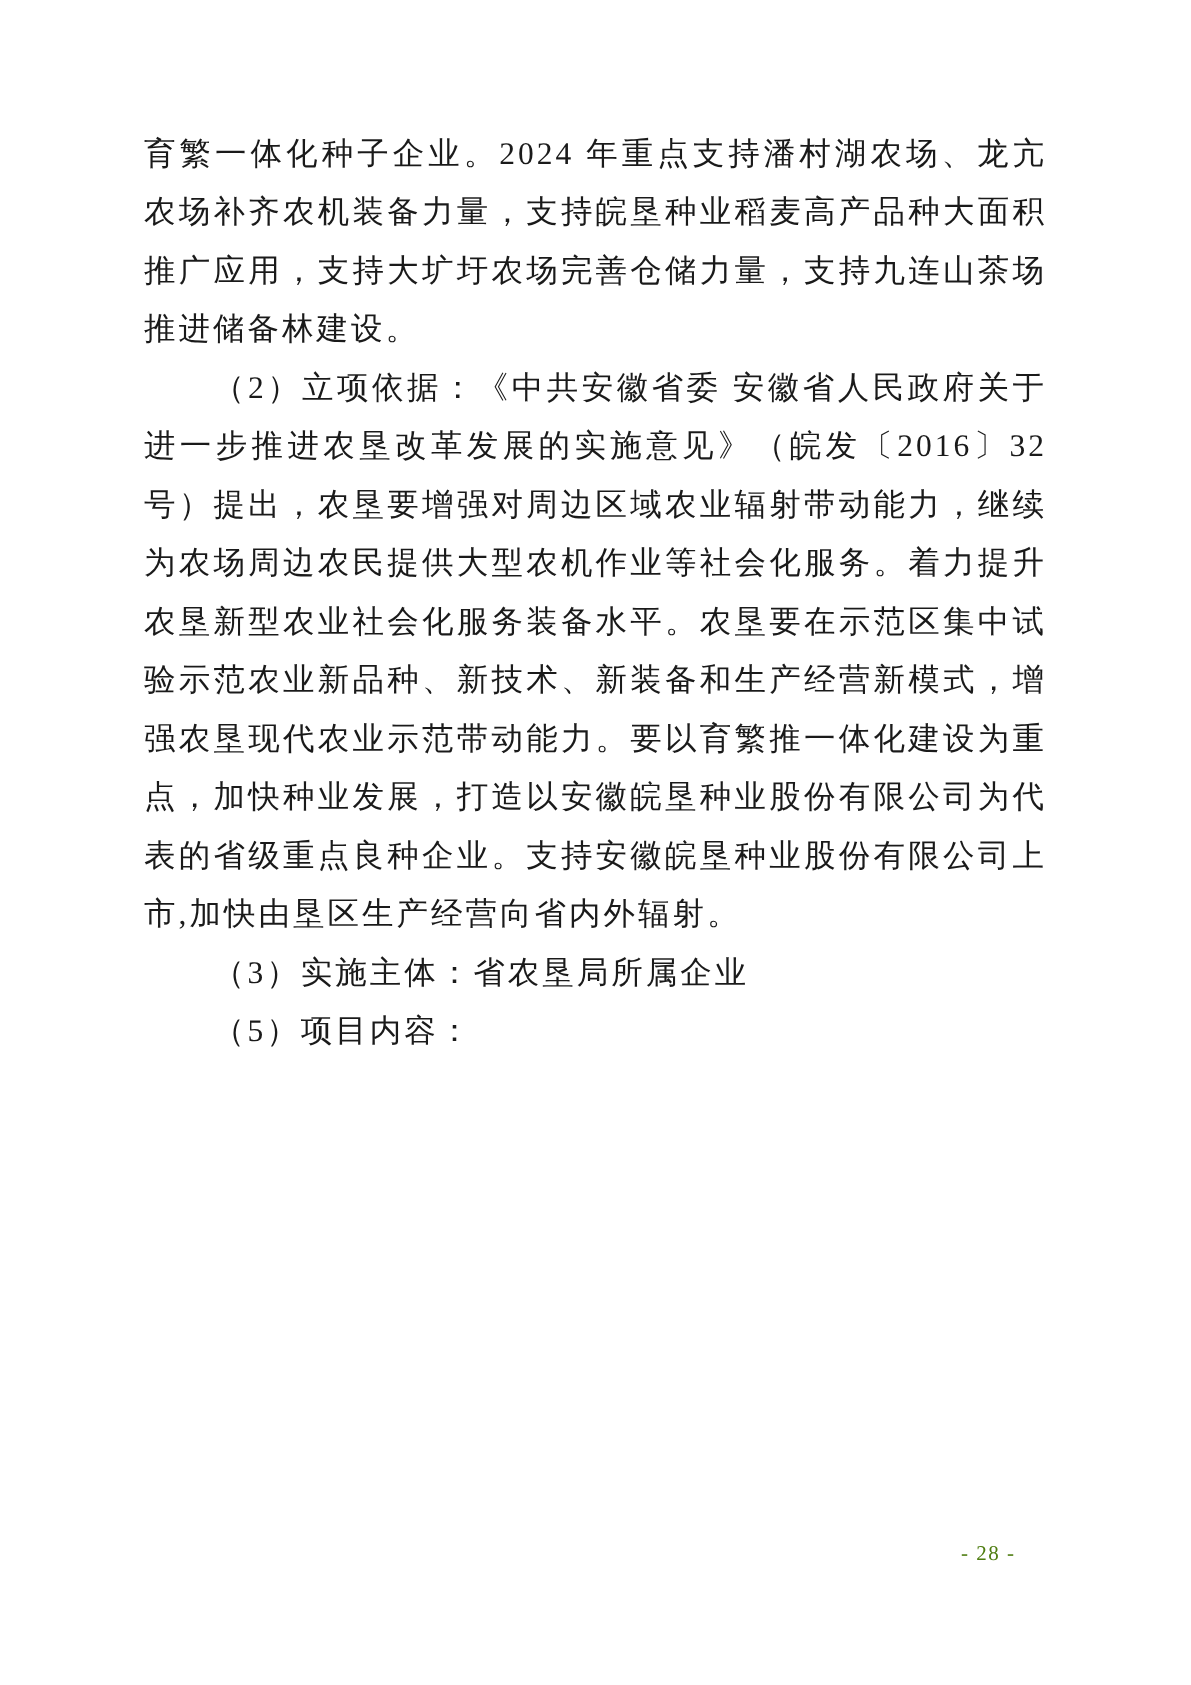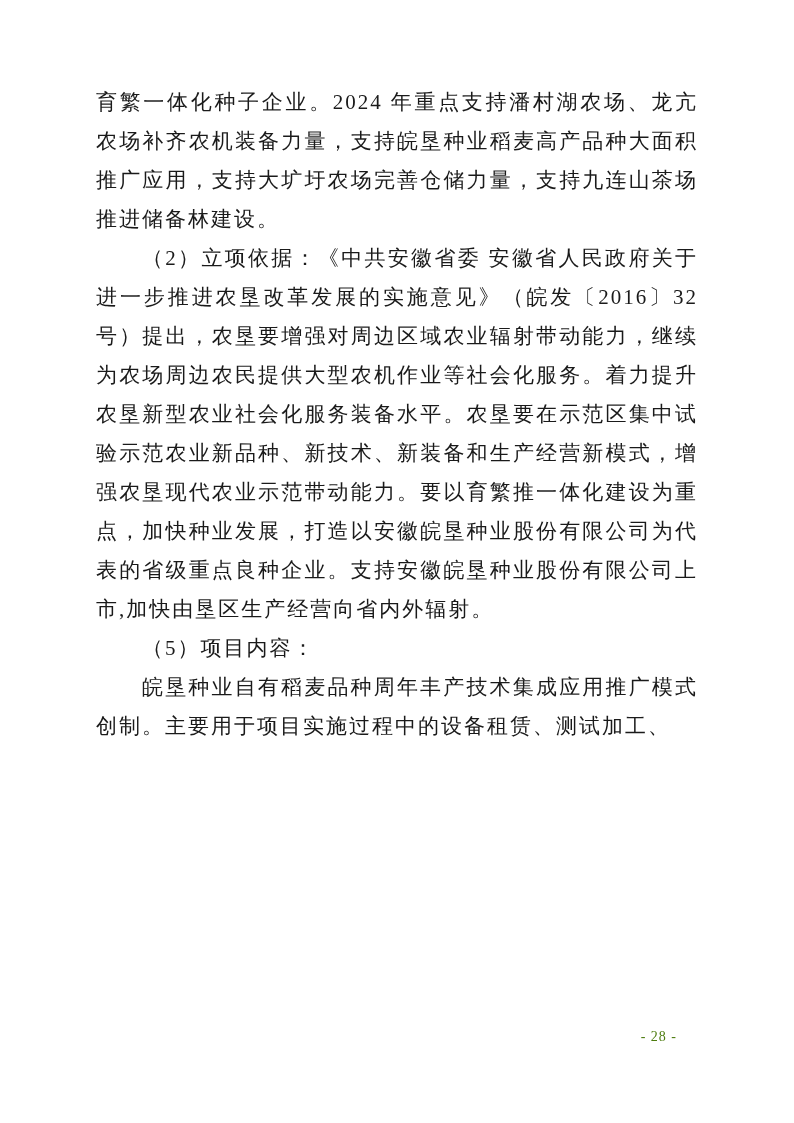--- a/index.html
+++ b/index.html
@@ -44,17 +44,17 @@
     color: #4d7c0f;
   }
 </style>
 </head>
 <body>
 
 <div class="page">
   <main class="body-text" id="paragraphs">
       <p>育繁一体化种子企业。2024 年重点支持潘村湖农场、龙亢农场补齐农机装备力量，支持皖垦种业稻麦高产品种大面积推广应用，支持大圹圩农场完善仓储力量，支持九连山茶场推进储备林建设。</p>
       <p class="indent">（2）立项依据：《中共安徽省委 安徽省人民政府关于进一步推进农垦改革发展的实施意见》（皖发〔2016〕32 号）提出，农垦要增强对周边区域农业辐射带动能力，继续为农场周边农民提供大型农机作业等社会化服务。着力提升农垦新型农业社会化服务装备水平。农垦要在示范区集中试验示范农业新品种、新技术、新装备和生产经营新模式，增强农垦现代农业示范带动能力。要以育繁推一体化建设为重点，加快种业发展，打造以安徽皖垦种业股份有限公司为代表的省级重点良种企业。支持安徽皖垦种业股份有限公司上市,加快由垦区生产经营向省内外辐射。</p>
+      <p class="indent">（3）实施主体：省农垦局所属企业</p>
       <p class="indent">（5）项目内容：</p>
-      <p class="indent">皖垦种业自有稻麦品种周年丰产技术集成应用推广模式创制。主要用于项目实施过程中的设备租赁、测试加工、</p>
     </main>
   <footer class="page-number">- 28 -</footer>
 </div>
 
 </body></html>

